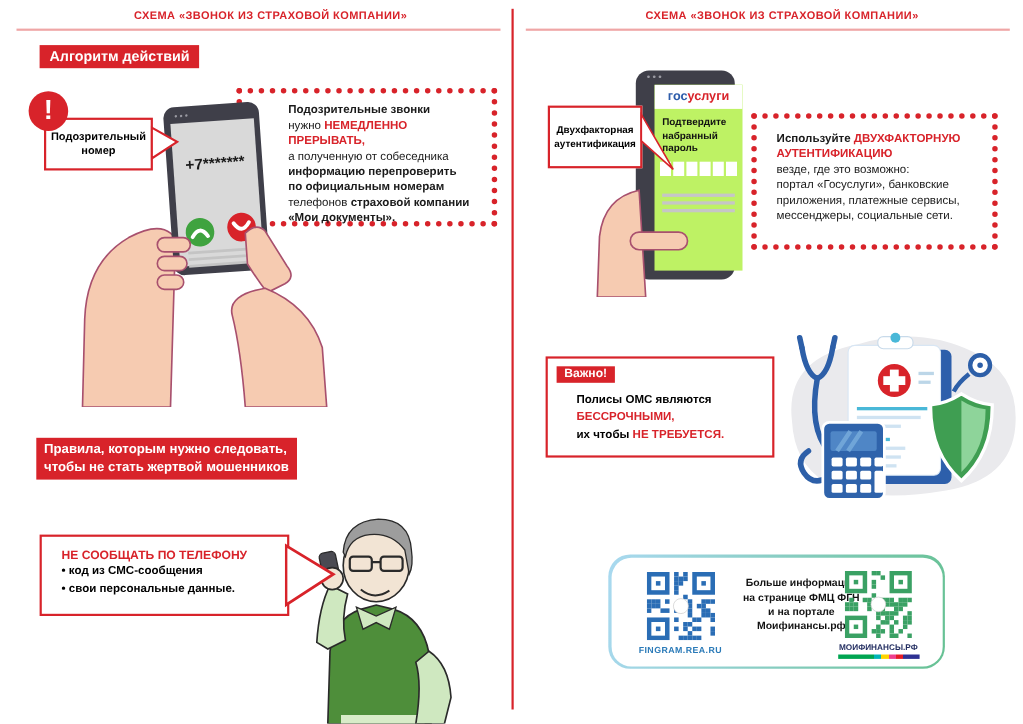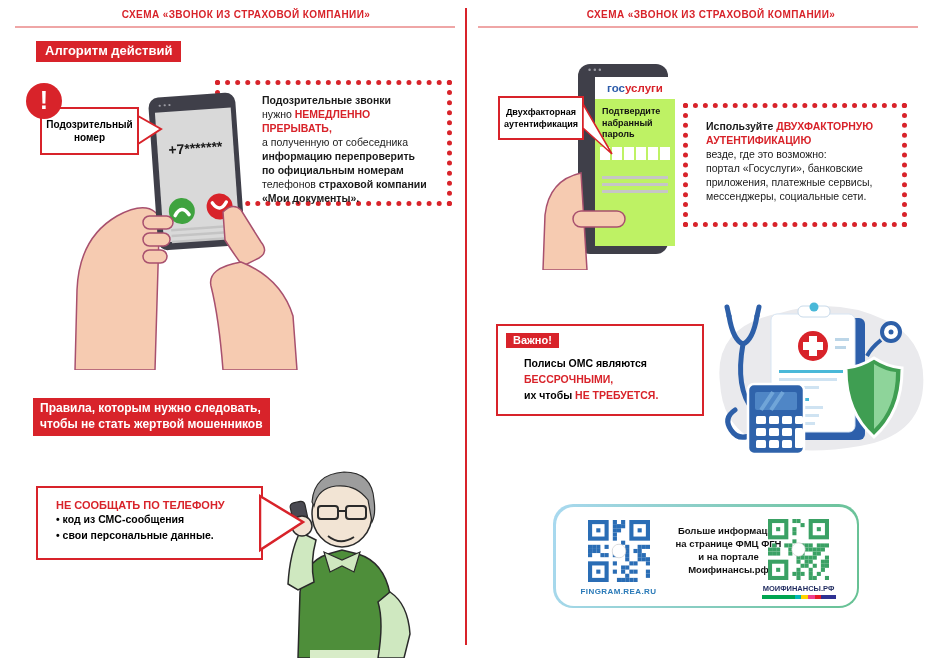--- a/index.html
+++ b/index.html
@@ -45,21 +45,21 @@
   .illu-med{left:695px;top:288px;z-index:1;}
 
   .banner{position:absolute;left:33px;top:398px;background:var(--red);color:#fff;font-weight:bold;
         font-size:12px;line-height:1.3;padding:3px 7px 4px;}
 
   .bubble{position:absolute;left:36px;top:486px;width:227px;height:74px;background:#fff;
         border:2.5px solid var(--red);z-index:3;padding:11px 8px 0 18px;}
   .bubble-title{font-size:11px;margin-bottom:0;}
   .bubble-item{font-size:10.5px;line-height:1.55;}
 
-  .callout2{position:absolute;left:498px;top:96px;width:86px;height:44px;background:#fff;
+  .callout2{position:absolute;left:498px;top:96px;width:86px;height:57px;background:#fff;
         border:2px solid var(--red);z-index:5;display:flex;flex-direction:column;align-items:center;
         justify-content:center;font-size:9px;font-weight:bold;line-height:1.35;}
 
   .gphone{position:absolute;left:578px;top:64px;width:90px;height:190px;background:#3f3f49;
         border-radius:12px;z-index:3;}
   .pdots{position:absolute;top:1px;left:10px;color:#9a9aa2;font-size:9px;letter-spacing:2px;}
   .gscreen{position:absolute;left:5px;top:13px;width:80px;height:169px;background:#bef264;overflow:hidden;margin-left:12px;}
   .glogo{height:22px;background:#fff;display:flex;align-items:center;justify-content:center;
         font-weight:bold;font-size:11.5px;}
   .lb{color:var(--gblue);} .lr{color:var(--red);}

